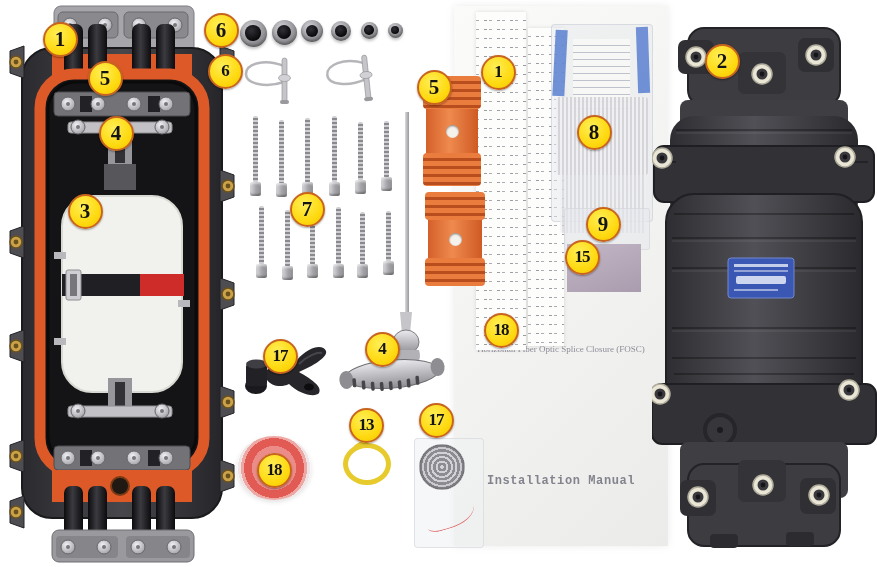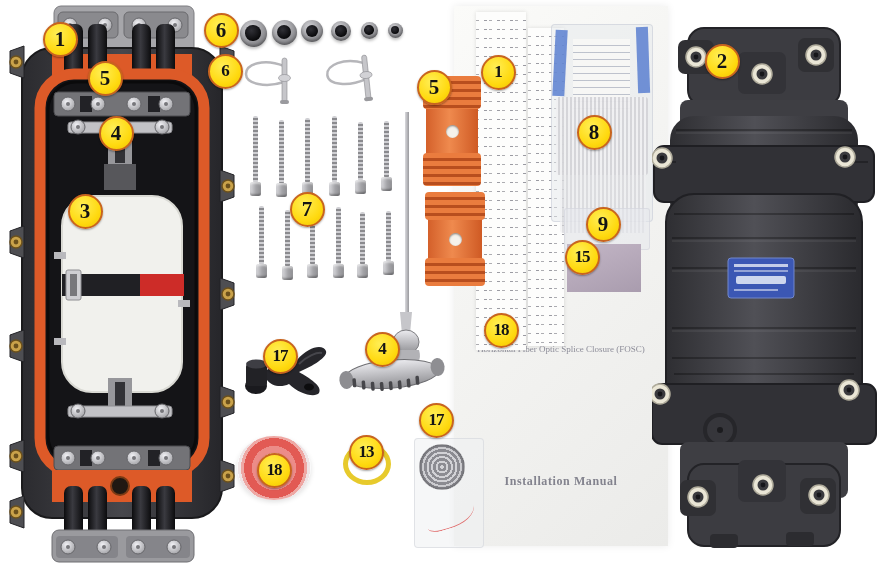--- a/index.html
+++ b/index.html
@@ -16,21 +16,21 @@
     box-shadow:0 1px 2px rgba(0,0,0,.35);z-index:40;}
   .callout.two{font-size:17px;letter-spacing:-1px;}
 
   
   .manual-sheet{left:454px;top:6px;width:214px;height:540px;
     background:linear-gradient(135deg,#fbfbf9,#f2f2f0 55%,#ebebe9);
     box-shadow:0 0 8px rgba(0,0,0,.08);}
   .manual-title{position:absolute;left:0;right:0;top:338px;text-align:center;
     font-family:"Liberation Serif",serif;font-size:9px;color:var(--manual-text,#8d8d99);}
   .manual-subtitle{position:absolute;left:0;right:0;top:468px;text-align:center;
-    font-family:Liberation Serif, serif;font-size:12px;font-weight:bold;
+    font-family:Liberation Mono, monospace;font-size:12px;font-weight:bold;
     letter-spacing:.6px;color:#83838e;}
 
   .sticker-sheet{background:#fdfdfc;box-shadow:0 0 4px rgba(0,0,0,.12);
     background-image:radial-gradient(rgba(75,75,88,.55) 1px,transparent 1.4px),
                      radial-gradient(rgba(75,75,88,.45) 1px,transparent 1.4px);
     background-size:13px 9px,13px 9px;background-position:3px 4px,8px 4px;}
   .sheet-a{left:476px;top:12px;width:50px;height:338px;}
   .sheet-b{left:528px;top:28px;width:36px;height:318px;}
 
   .bag8{left:551px;top:24px;width:100px;height:196px;background:rgba(226,230,236,.45);
@@ -414,17 +414,17 @@
       <div class="callout" style="left: 434px; top: 87px;">5</div>
       <div class="callout" style="left: 116px; top: 133px;">4</div>
       <div class="callout" style="left: 594px; top: 132px;">8</div>
       <div class="callout" style="left: 85px; top: 211px;">3</div>
       <div class="callout" style="left: 307px; top: 209px;">7</div>
       <div class="callout" style="left: 603px; top: 224px;">9</div>
       <div class="callout two" style="left: 582px; top: 257px;">15</div>
       <div class="callout two" style="left: 501px; top: 330px;">18</div>
       <div class="callout two" style="left: 280px; top: 356px;">17</div>
       <div class="callout two" style="left: 382px; top: 349px;">4</div>
-      <div class="callout two" style="left: 366px; top: 452px;">13</div>
+      <div class="callout two" style="left: 366px; top: 425px;">13</div>
       <div class="callout two" style="left: 436px; top: 420px;">17</div>
       <div class="callout two" style="left: 274px; top: 470px;">18</div>
     </div>
 </div>
 
 </body></html>

